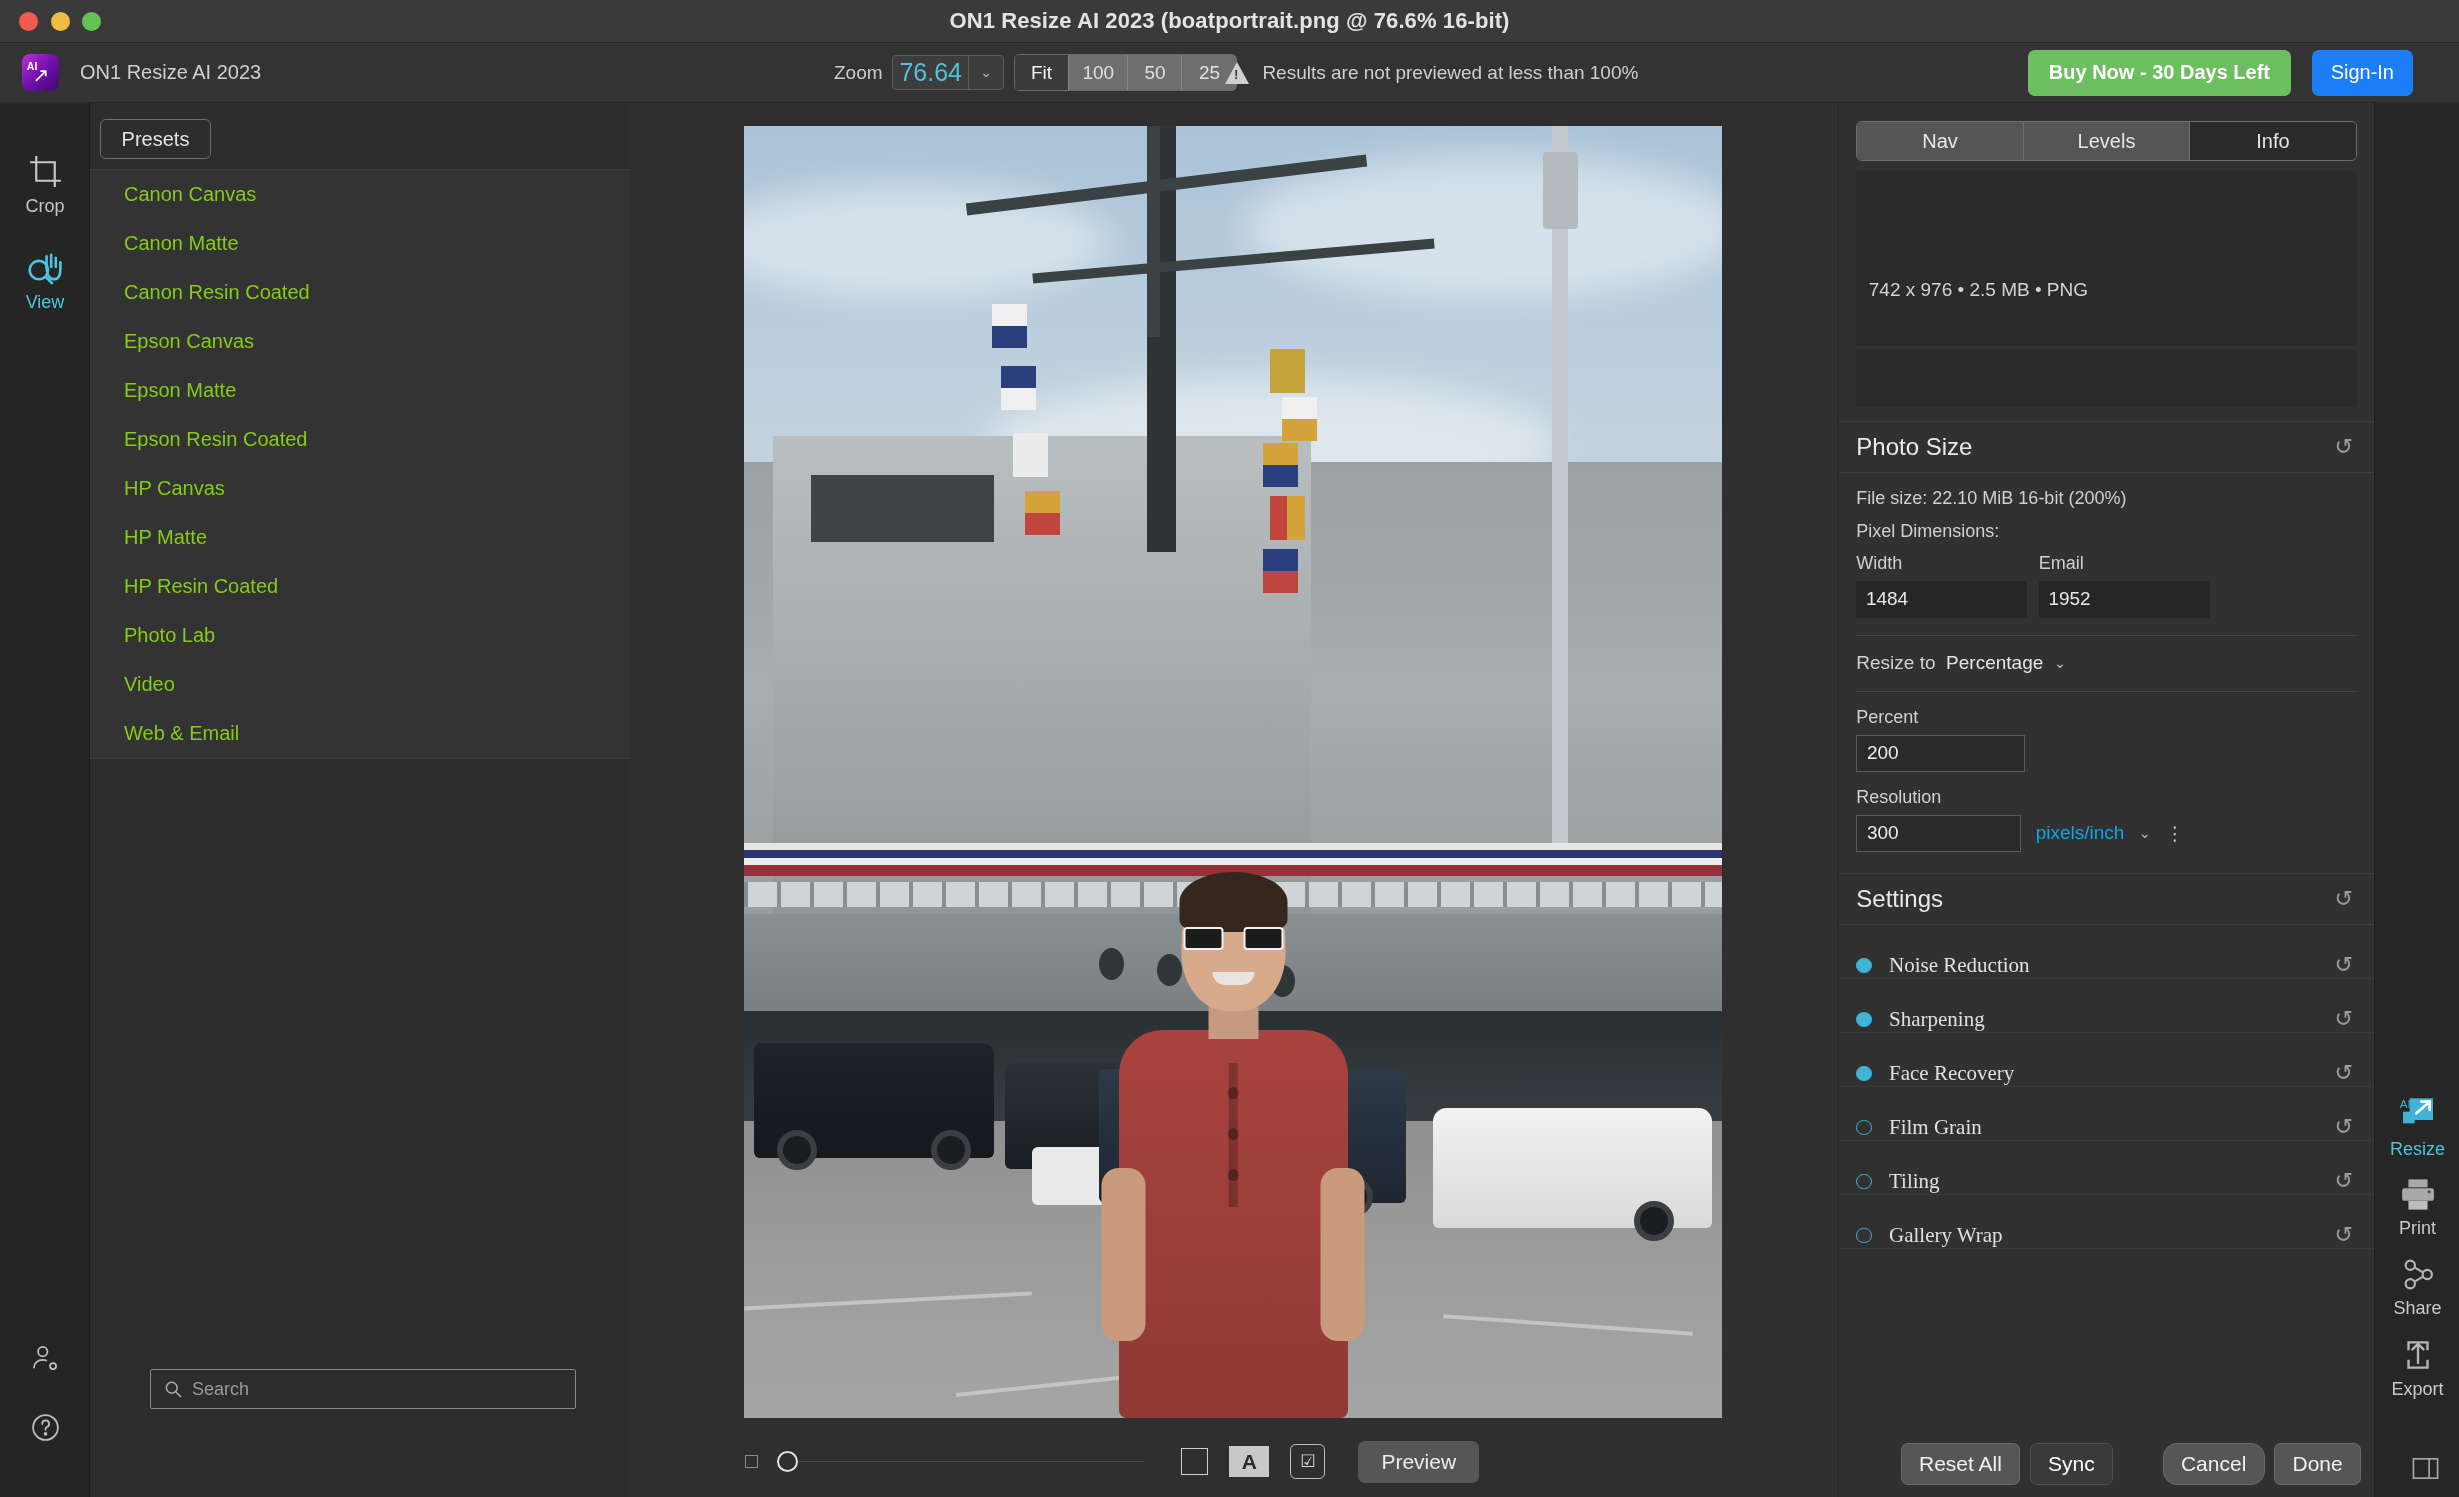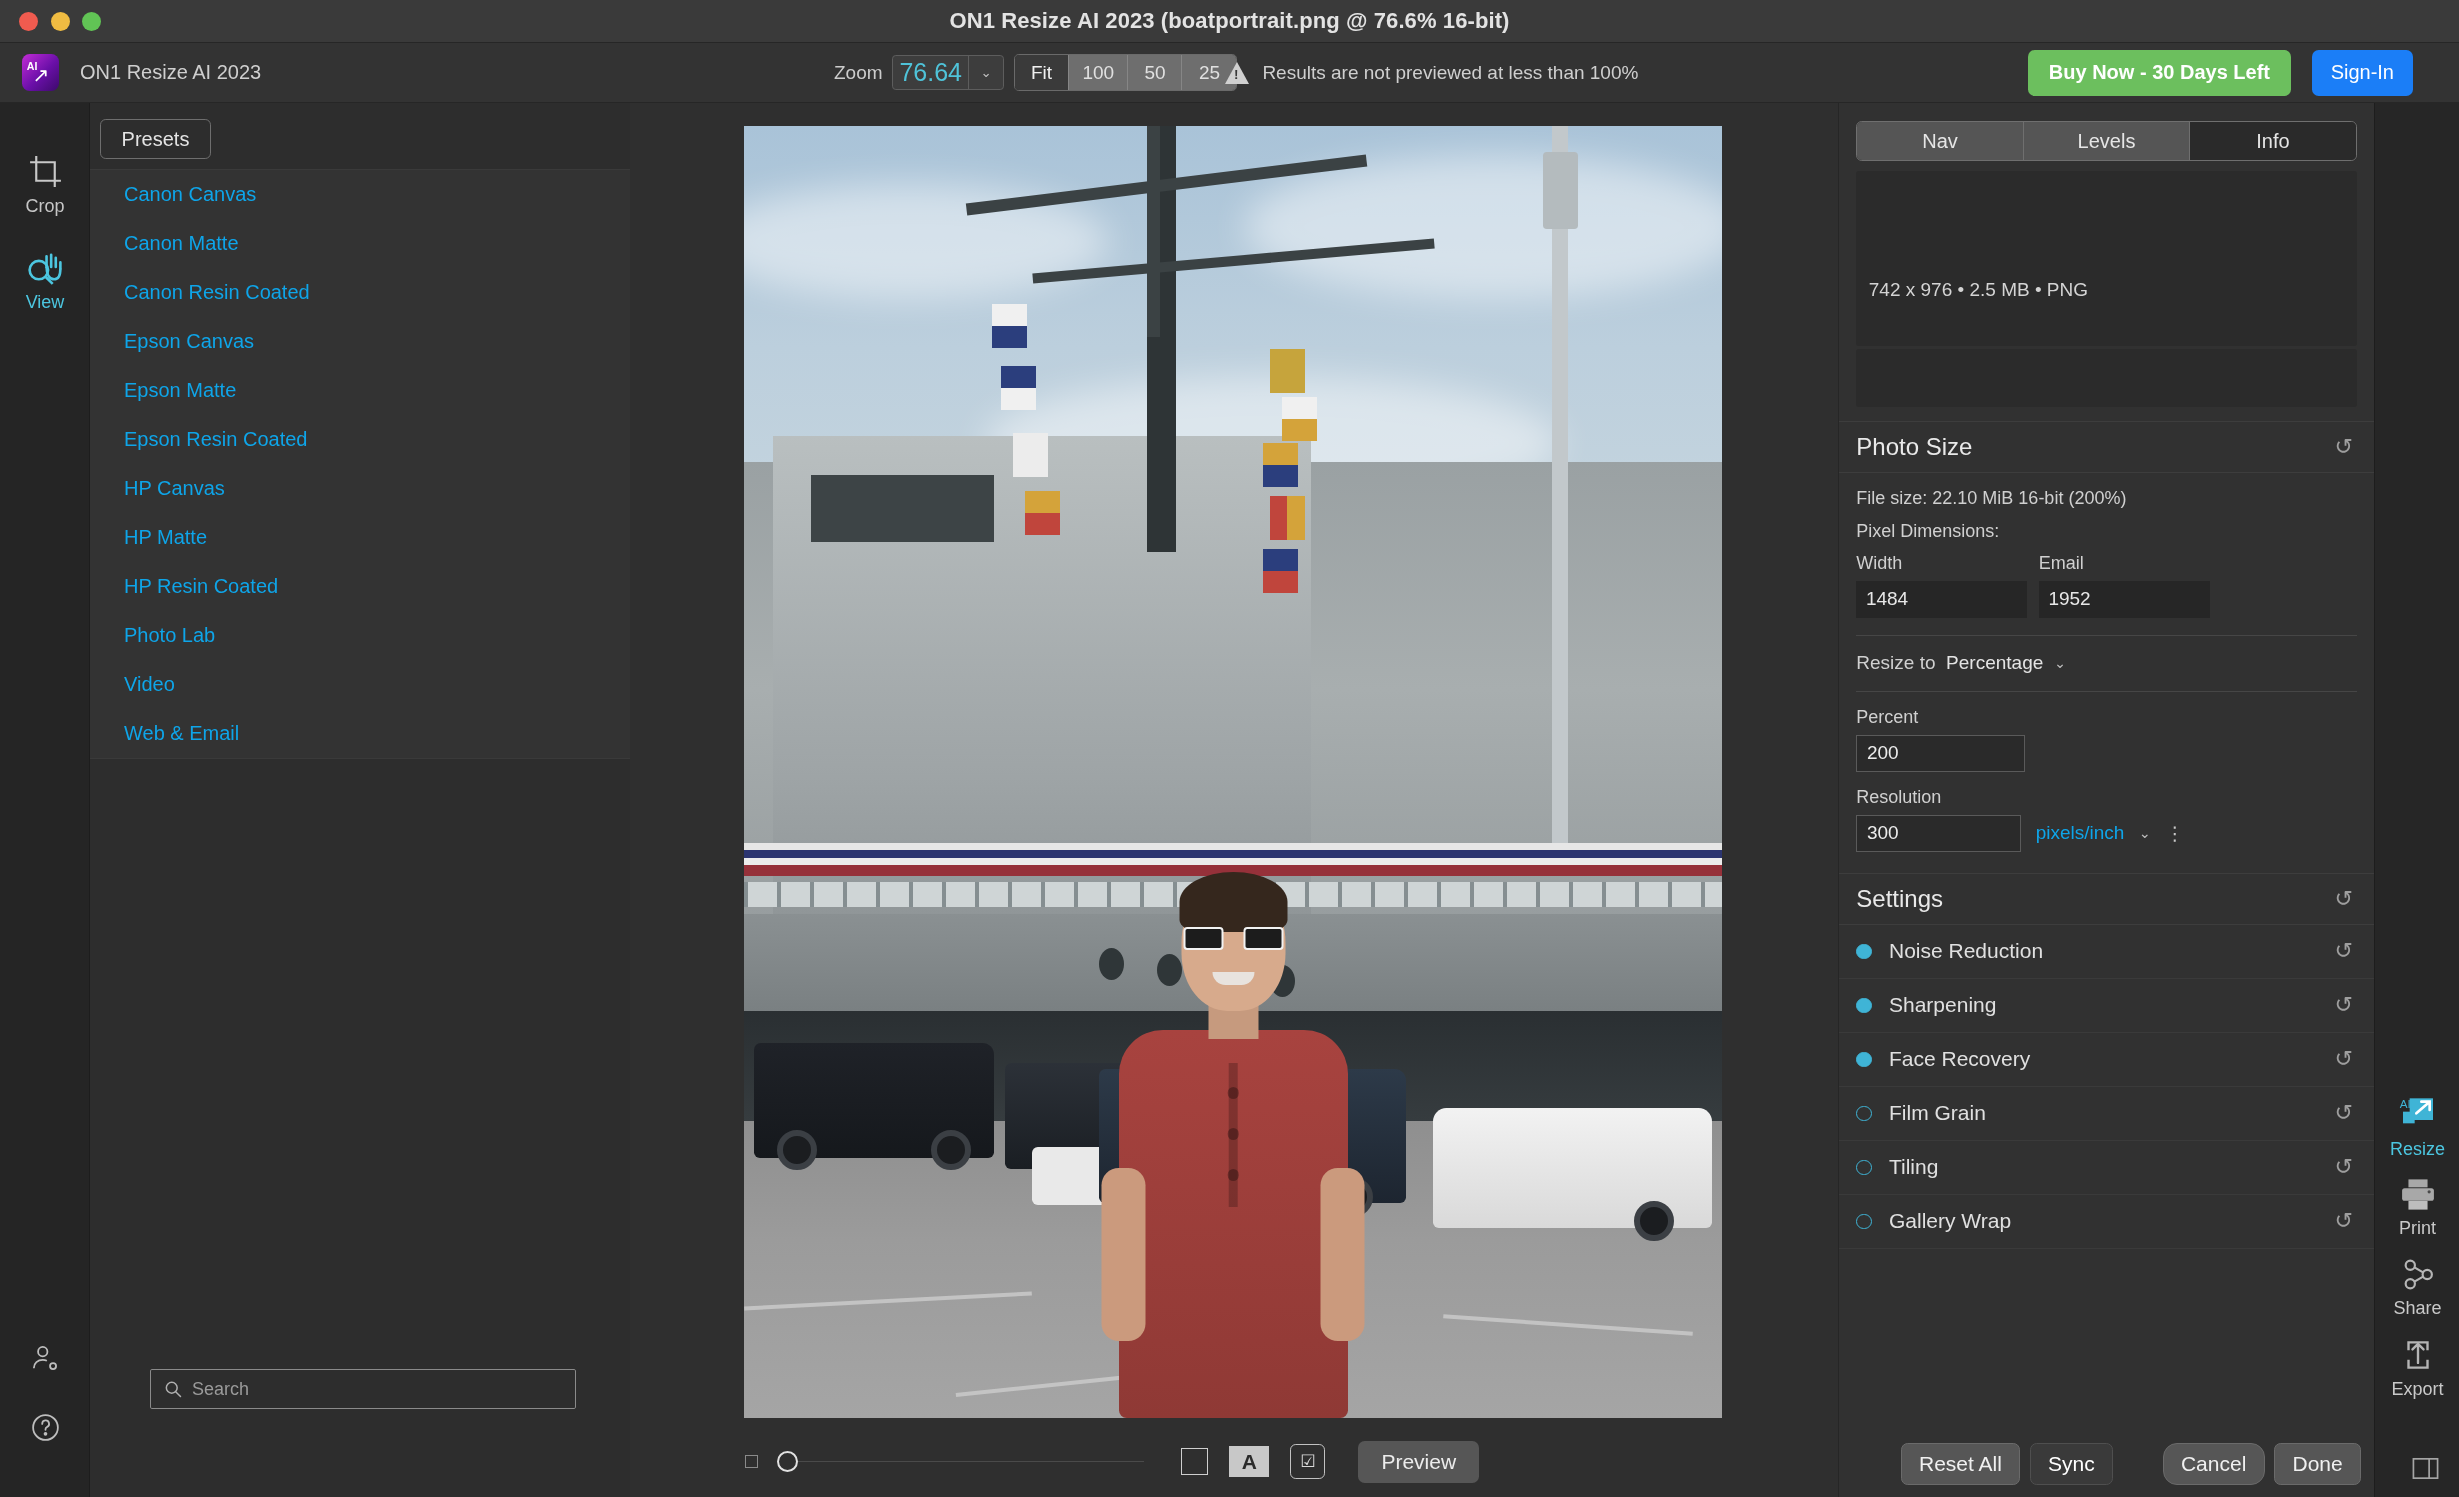--- a/index.html
+++ b/index.html
@@ -108,21 +108,21 @@
     display:inline-flex; align-items:center; justify-content:center;
     height: 40px; padding: 0 21px; border: 1px solid #6e6e6e; border-radius: 5.8px;
     background: #2d2d2d; font-size: 20px; color: #e4e4e4;
   }
   .presets-list {
     margin-top: 9.6px; border-top: 1px solid #3a3a3a; border-bottom: 1px solid #3a3a3a;
     background: #333333; width: 540px;
   }
   .preset-item {
     height: 49px; display:flex; align-items:center; padding-left: 34px;
-    font-size: 20px; color: #0ea5e9;
+    font-size: 20px; color: #84cc16;
   }
   .search-row { position:absolute; left: 60px; bottom: 89px; }
   .search-box {
     width: 426px; height: 40px; border: 1px solid #8a8a8a; border-radius: 1.9px;
     background: #2d2d2d; display:flex; align-items:center; padding-left: 11.5px; gap: 9.6px;
   }
   .search-box input {
     background: transparent; border: none; outline: none;
     color: #d6d6d6; font-size: 18px; font-family: "Liberation Sans", sans-serif; width: 365px;
   }
@@ -236,22 +236,22 @@
 
   .pct-label { font-size: 18px; color: #d0d0d0; margin-top: 15.4px; }
   .pct-input { margin-top: 6.7px; width: 169px; height: 37px; background: #2a2a2a; border: 1px solid #5a5a5a; display:flex; align-items:center; padding-left: 9.6px; font-size: 19px; color: #ececec; }
   .res-row { display:flex; align-items:center; gap: 14.4px; margin-top: 6.7px; }
   .res-input { width: 165px; height: 37px; background: #2a2a2a; border: 1px solid #5a5a5a; display:flex; align-items:center; padding-left: 9.6px; font-size: 19px; color: #ececec; }
   .res-unit { font-size: 19px; color: #0ea5e9; }
   .kebab { font-size: 19px; color: #c9c9c9; letter-spacing: 0; line-height: .6; }
 
   .settings-list { margin-top: 0; }
   .setting-row {
-    height: 54px; display:flex; align-items:center; padding: 0 21px 0 17.3px;
-    border-bottom: 1px solid #3a3a3a; justify-content: space-between;
+    height: 54px; display:flex; align-items:flex-end; padding: 0 21px 0 17.3px;
+    border-bottom: 1px solid #3a3a3a; justify-content: space-between; font-family: Liberation Serif, serif;
   }
   .setting-left { display:flex; align-items:center; gap: 17.3px; }
   .dot { width: 15.4px; height: 15.4px; border-radius: 50%; border: 1.9px solid #3fb4d6; }
   .dot.on { background: #3fb4d6; }
   .setting-name { font-size: 21px; color: #e0e0e0; }
 
   
   .rightrail { position:absolute; top: 103px; right: 0; width: 85px; bottom: 0; background: #262626; border-left:1px solid #1d1d1d; }
   .rtool { position:absolute; left: 0; width: 85px; text-align:center; }
   .rtool .rglyph { height: 44px; display:flex; align-items:center; justify-content:center; }

